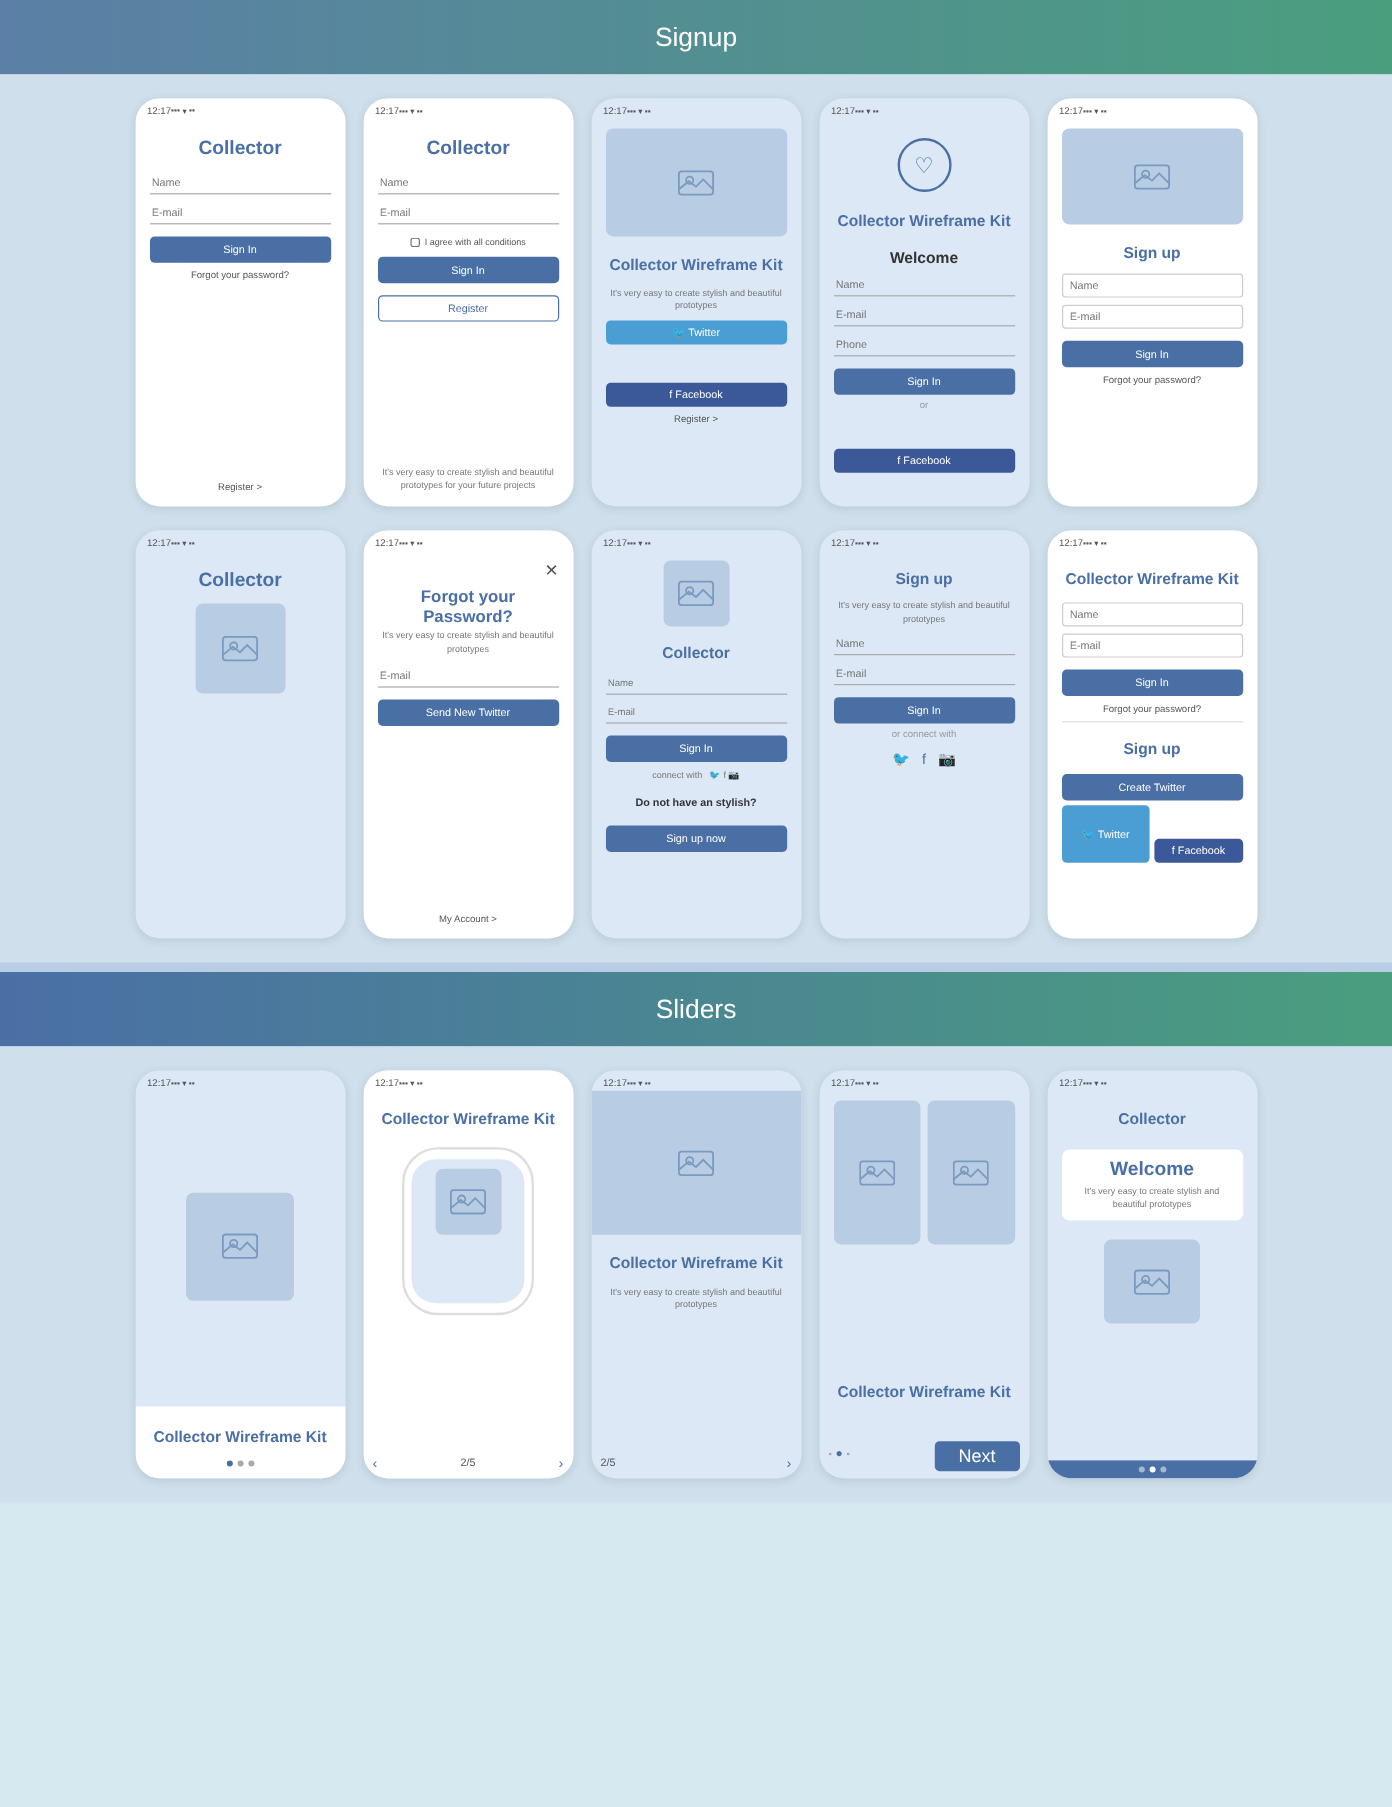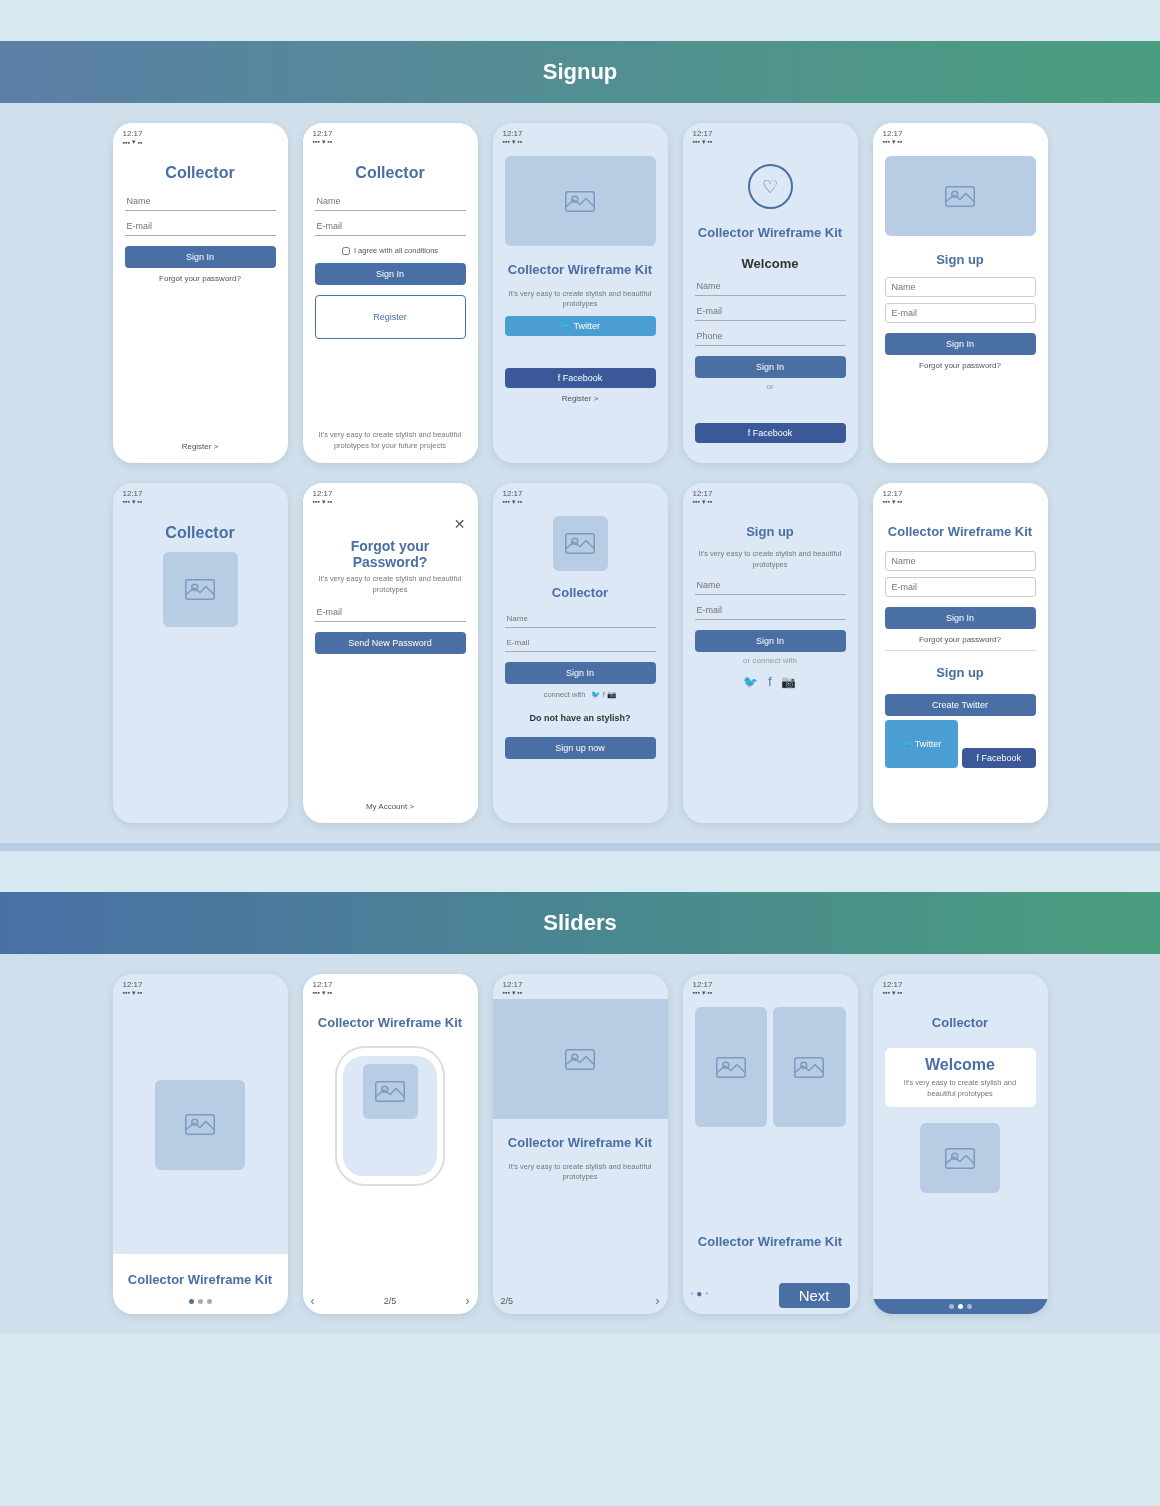--- a/index.html
+++ b/index.html
@@ -9,23 +9,22 @@
       width: 1160px;
     }
 
     
     .section-header {
       display: flex;
       align-items: center;
       justify-content: center;
       padding: 18px;
       font-size: 22px;
-      font-weight: bold;
+      font-weight: normal;
       color: white;
-      margin-top: 41px;
     }
     .section-header.signup {
       background: linear-gradient(to right, #5b7fa6, #4a9e7e);
     }
     .section-header.sliders {
       background: linear-gradient(to right, #4a6fa5, #4a9e7e);
       justify-content: center;
     }
 
     
@@ -51,21 +50,20 @@
       flex-direction: column;
       position: relative;
     }
 
     .phone-status-bar {
       display: flex;
       padding: 6px 10px 2px;
       font-size: 8px;
       color: #555;
       background: inherit;
-      flex-direction: column;
     }
 
     .phone-content {
       flex: 1;
       padding: 8px 12px 12px;
       display: flex;
       flex-direction: column;
       align-items: center;
     }
 
@@ -298,21 +296,21 @@
       align-items: center;
       font-size: 7px;
     }
 
     
     .btn-outline {
       background: transparent;
       border: 1px solid #4a6fa5;
       color: #4a6fa5;
       border-radius: 4px;
-      padding: 16px 0;
+      padding: 5px 0;
       width: 100%;
       font-size: 9px;
       cursor: pointer;
       margin-top: 4px;
     }
 
     
     .bottom-dot-bar {
       background: #4a6fa5;
       padding: 5px;
@@ -544,21 +542,21 @@
         </div>
     </div>
     <div class="phone-content">
       <div class="close-x">✕</div>
       <div class="forgot-title">Forgot your Password?</div>
       <div class="small-text">
         <span>It's very easy to create stylish and beautiful prototypes</span>
       </div>
       <div style="height:8px"></div>
       <input class="input-field" type="email" placeholder="E-mail" style="">
-      <button class="btn-primary">Send New Password</button>
+      <button class="btn-primary">Send New Twitter</button>
       <div style="flex:1"></div>
       <div class="link-text">
         <span>My Account &gt;</span>
       </div>
     </div>
   </div>
 
   <div class="phone-card light-blue">
     <div class="phone-status-bar">
       <span>12:17</span>

